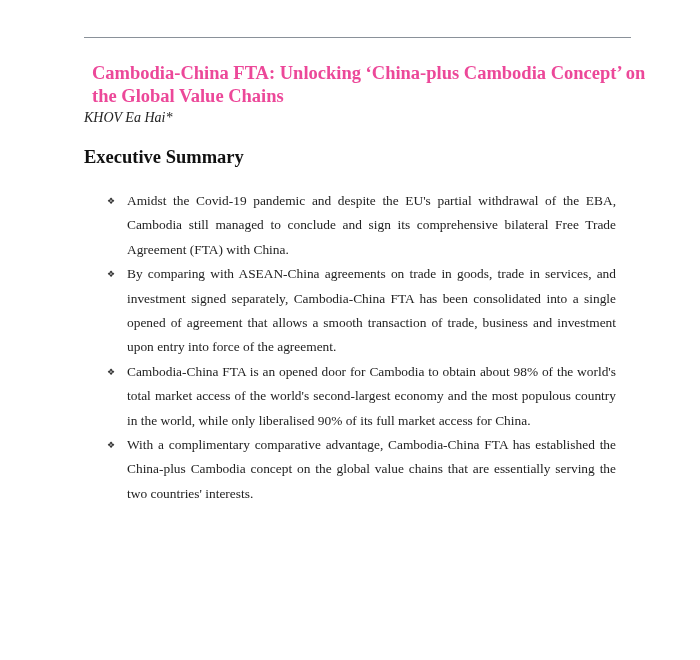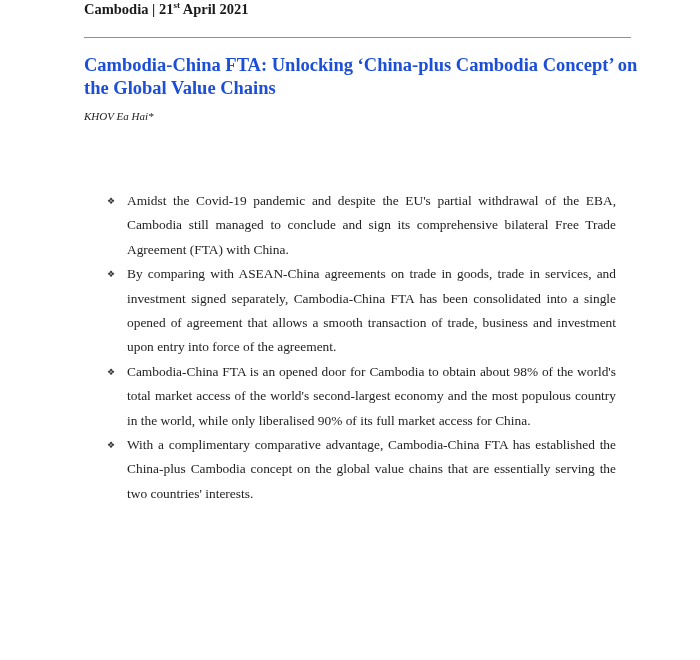--- a/index.html
+++ b/index.html
@@ -43,28 +43,28 @@
       border-top: 1.5px solid #8a9199;
     }
     .title {
       position: absolute;
       left: 84px;
       top: 54px;
       width: 560px;
       font-size: 18.5px;
       font-weight: bold;
       line-height: 23px;
-      color: #1d4ed8;
-      margin: 0;
+      color: #ec4899;
+      margin: 8px;
     }
     .author {
       position: absolute;
       left: 84px;
       top: 110px;
-      font-size: 11px;
+      font-size: 14px;
       font-style: italic;
       color: #222222;
     }
     .section-heading {
       position: absolute;
       left: 84px;
       top: 147px;
       font-size: 18.5px;
       font-weight: bold;
       color: #111111;
@@ -95,32 +95,28 @@
       font-size: 9px;
       color: #333333;
       line-height: 24.4px;
     }
   </style>
 </head>
 <body>
 
 <div class="page">
 
-  <div class="header-line">
-    <span>Cambodia</span>
-    <span>|</span>
-    <span><span>21</span><sup>st</sup> <span>April 2021</span></span>
-  </div>
 
   <div class="rule"></div>
 
   <h1 class="title">Cambodia-China FTA: Unlocking ‘China-plus Cambodia Concept’ on the Global Value Chains</h1>
 
   <div class="author">KHOV Ea Hai*</div>
 
+  <h2 class="section-heading">Executive Summary</h2>
 
   <ul class="bullets">
     <li class="bullet-item">
       <span class="bullet-icon">❖</span>
       <span>Amidst the Covid-19 pandemic and despite the EU's partial withdrawal of the EBA, Cambodia still managed to conclude and sign its comprehensive bilateral Free Trade Agreement (FTA) with China.</span>
     </li>
     <li class="bullet-item">
       <span class="bullet-icon">❖</span>
       <span>By comparing with ASEAN-China agreements on trade in goods, trade in services, and investment signed separately, Cambodia-China FTA has been consolidated into a single opened of agreement that allows a smooth transaction of trade, business and investment upon entry into force of the agreement.</span>
     </li>

